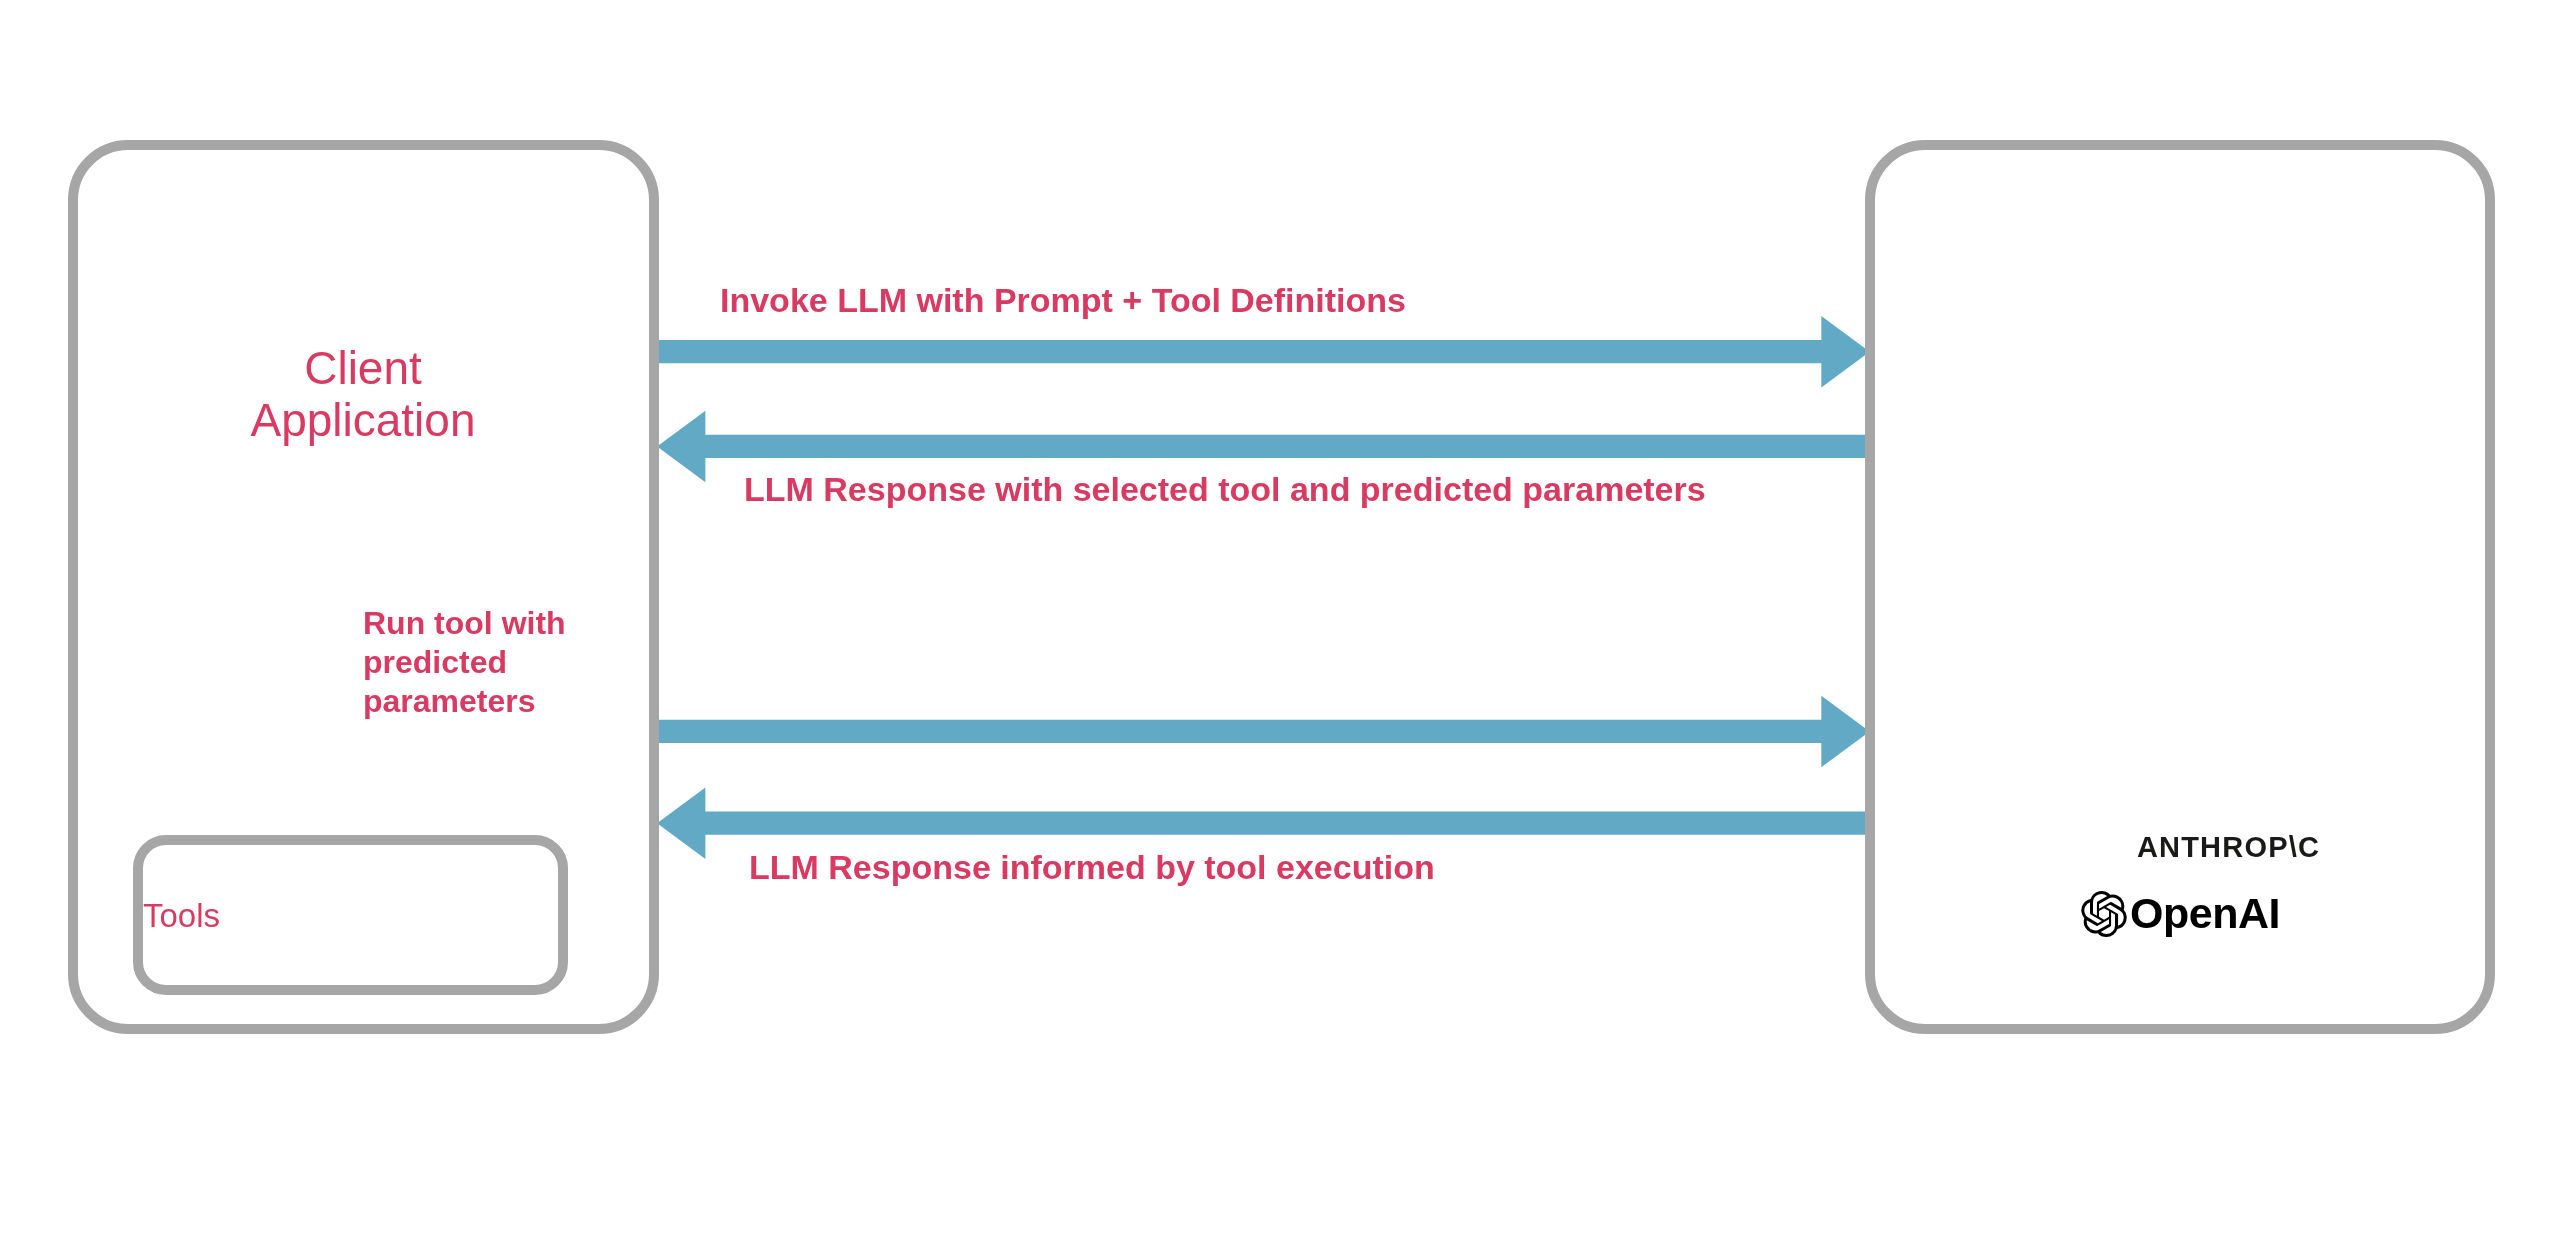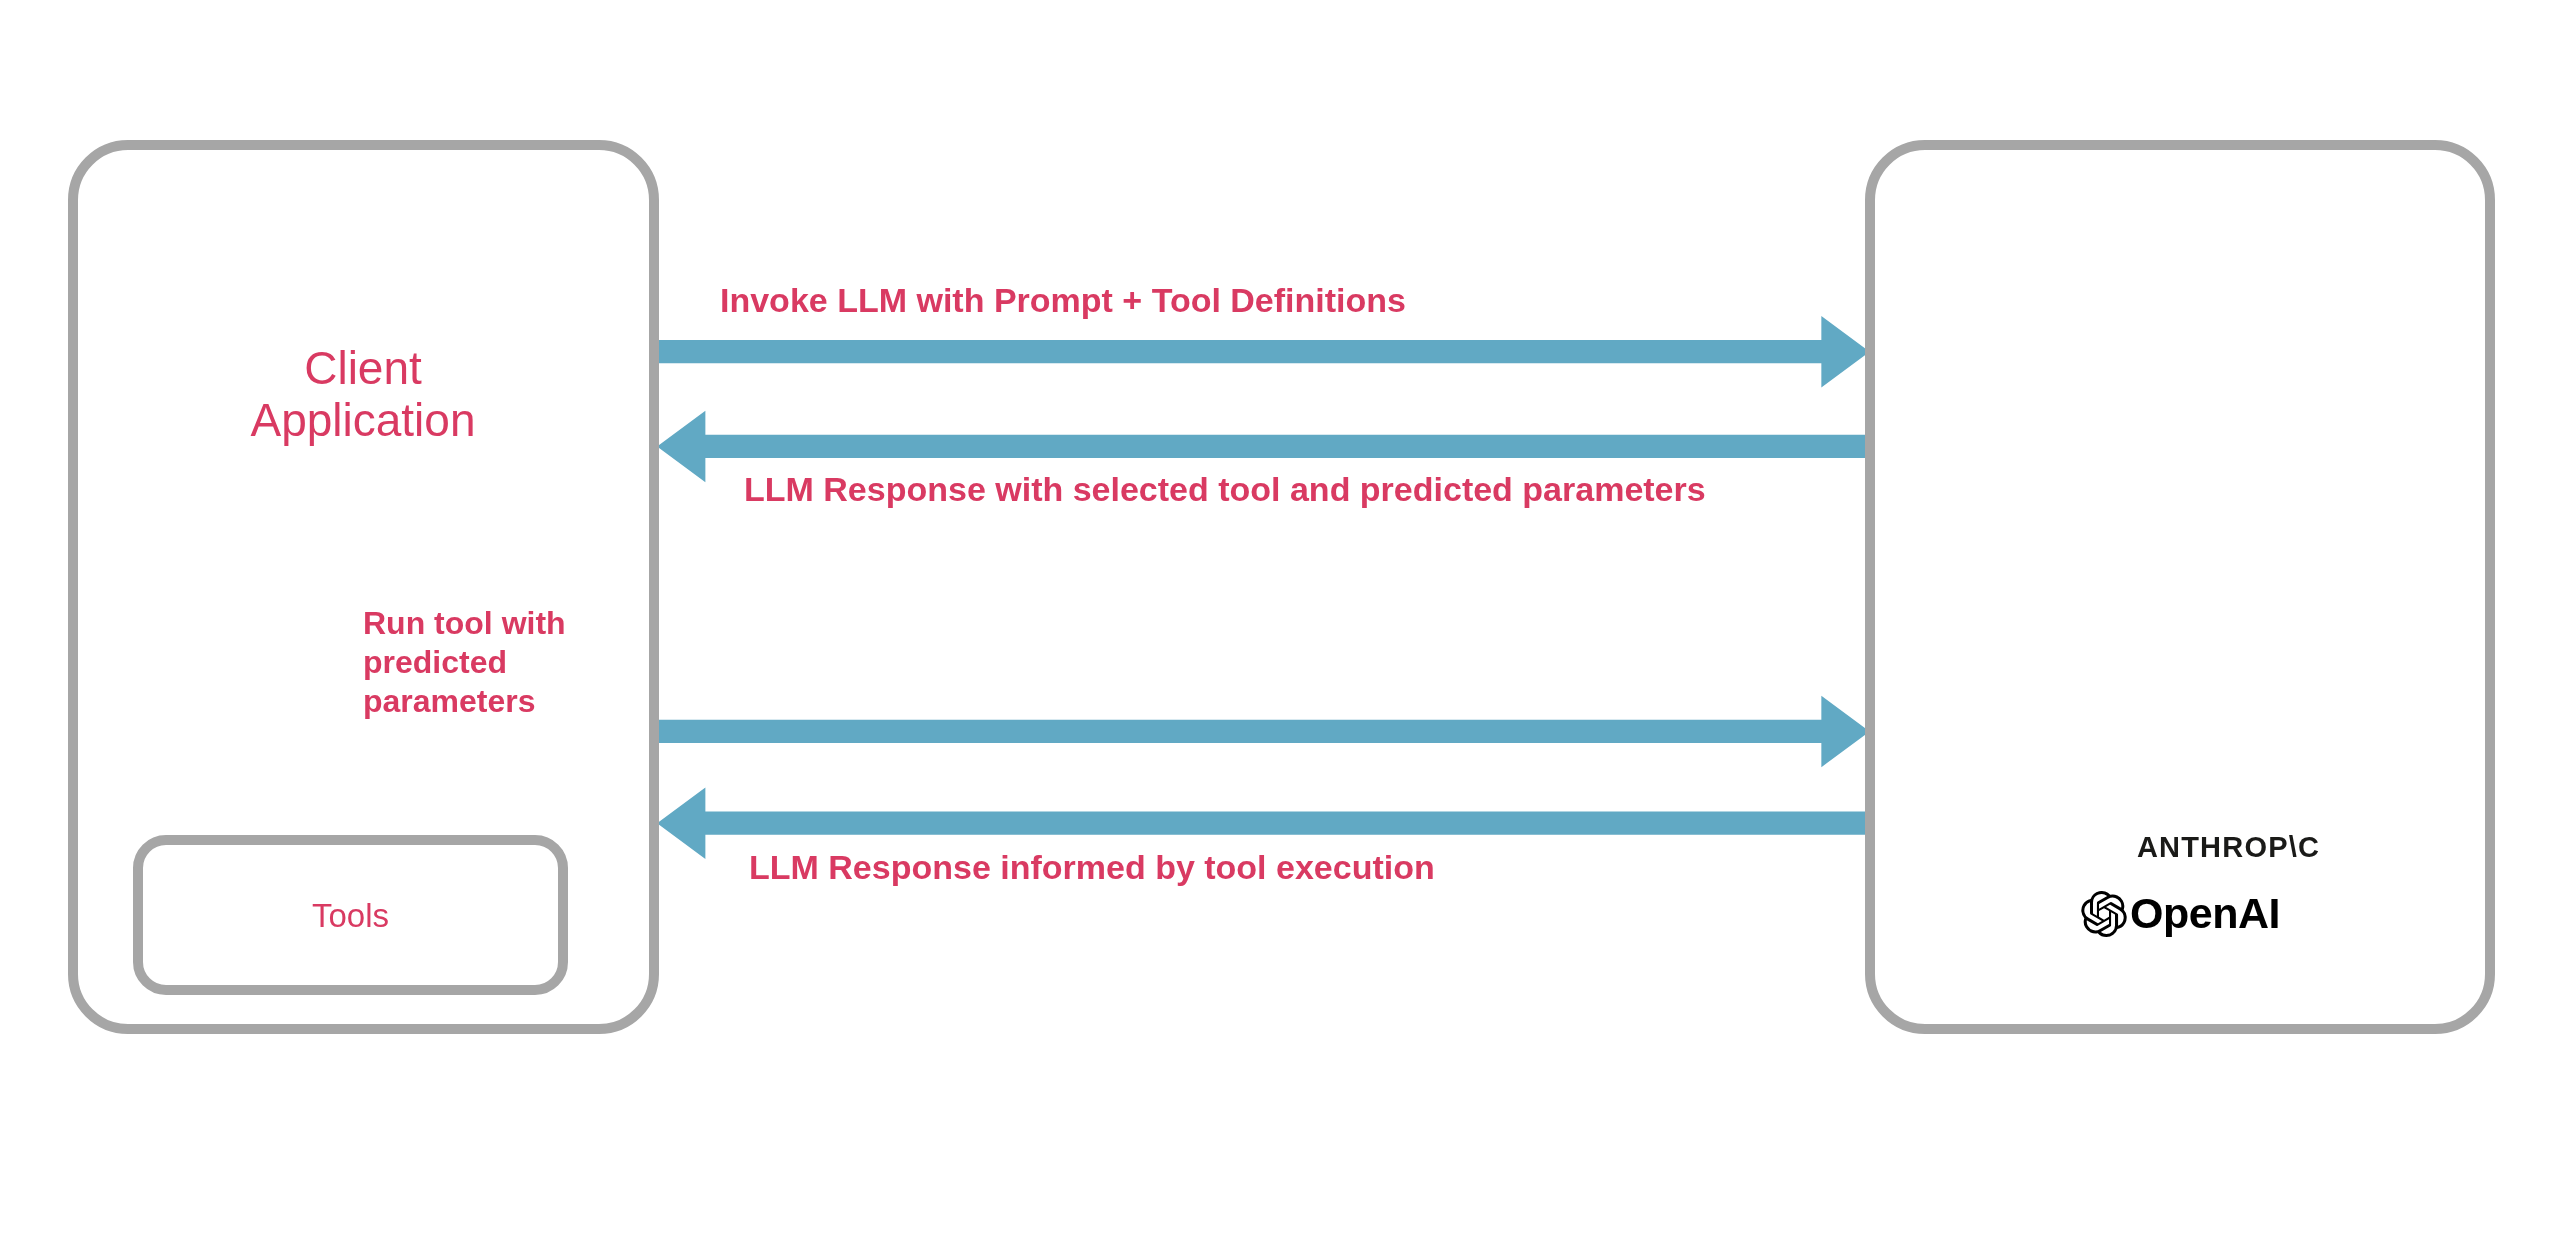--- a/index.html
+++ b/index.html
@@ -83,21 +83,21 @@
     bottom: 3.9px;
     border: 3.9px solid #ffffff;
     border-radius: 23px;
     pointer-events: none;
   }
   #tools-label {
     position: absolute;
     left: 0;
     right: 0;
     top: 52px;
-    text-align: center;
+    text-align: left;
     color: #d93a62;
     font-size: 33px;
     font-weight: 400;
     z-index: 2;
   }
 
   
   #arrow-layer {
     position: absolute;
     left: 0;

